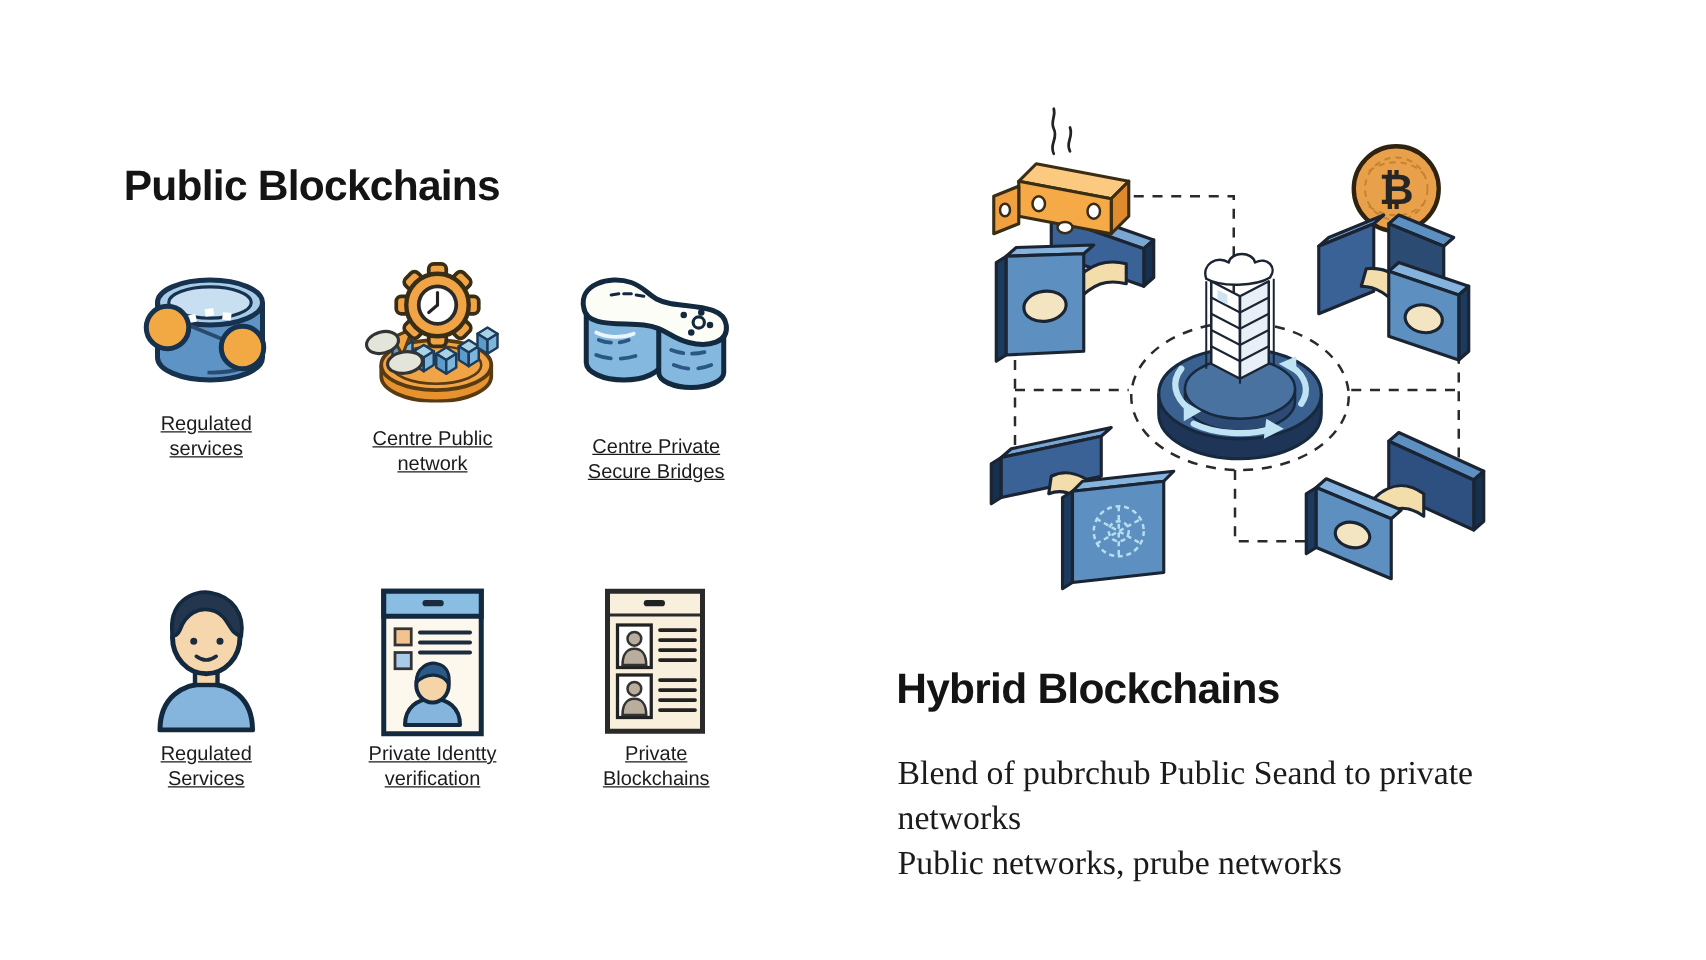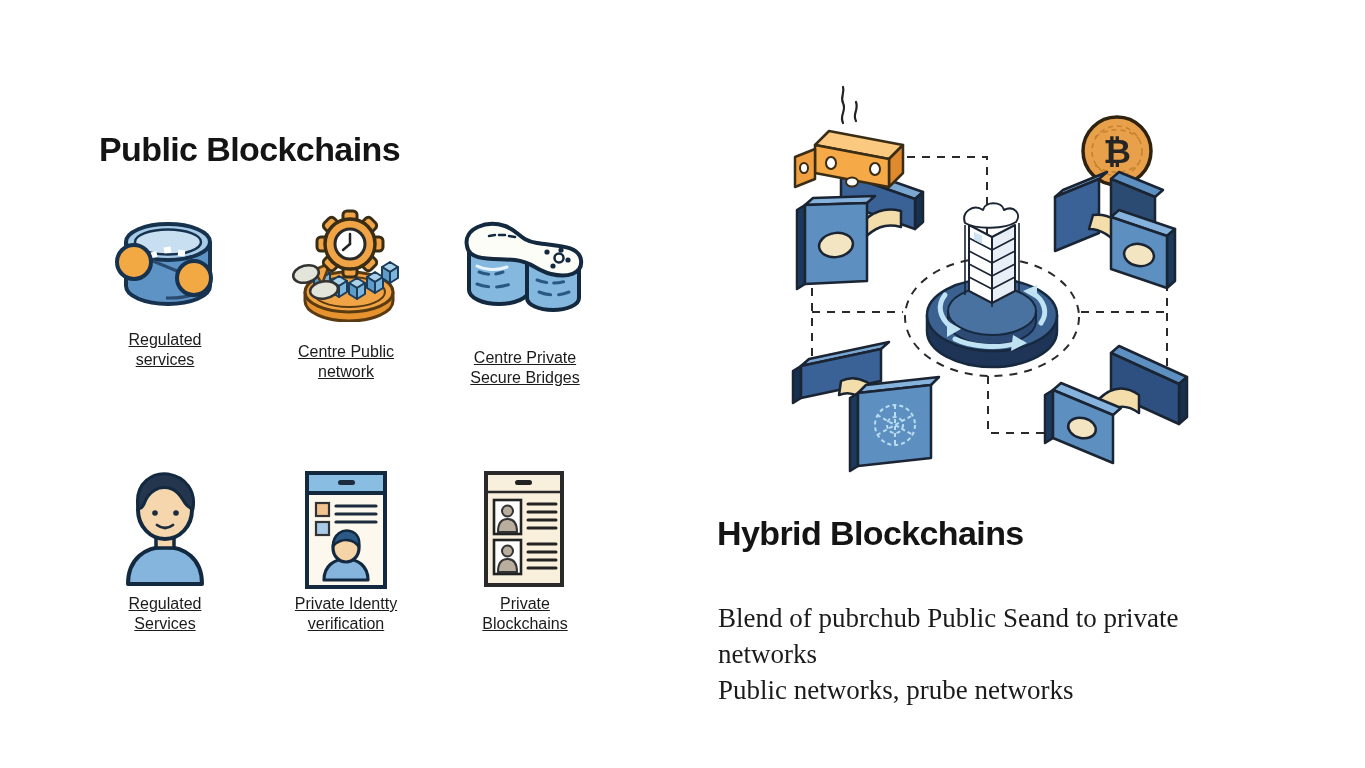--- a/index.html
+++ b/index.html
@@ -315,16 +315,16 @@
     <polygon points="424,319 432,312 432,352 424,359" fill="#16304f" stroke="#1a2433" stroke-width="2.5"></polygon>
     <polygon points="356,288 424,319 424,359 356,328" fill="#2e5080" stroke="#1a2433" stroke-width="2.5"></polygon>
     <path d="M344,334 C356,322 370,320 384,330 L384,348 C370,338 358,340 346,352 Z" fill="#f3ddab" stroke="#1a2433" stroke-width="2.5"></path>
     <polygon points="298,325 306,318 366,343 358,350" fill="#85b3dd" stroke="#1a2433" stroke-width="2.5"></polygon>
     <polygon points="290,330 298,325 298,373 290,378" fill="#1c3a5e" stroke="#1a2433" stroke-width="2.5"></polygon>
     <polygon points="298,325 358,350 358,398 298,373" fill="#5d8fc0" stroke="#1a2433" stroke-width="2.5"></polygon>
     <ellipse cx="327" cy="363" rx="14" ry="10" fill="#f3e4c2" stroke="#1a2433" stroke-width="2.5" transform="rotate(14 327 363)"></ellipse>
   </g>
 </svg>
 
-<div class="abs section-title" style="left:717px;top:514px;">Hybrid Blockchains</div>
+<div class="abs section-title" style="left:717px;top:532px;">Hybrid Blockchains</div>
 
 <div class="abs hybrid-desc" style="left:718px;top:601px;">Blend of pubrchub Public Seand to private networks
 Public networks, prube networks</div>
 
 </body></html>

